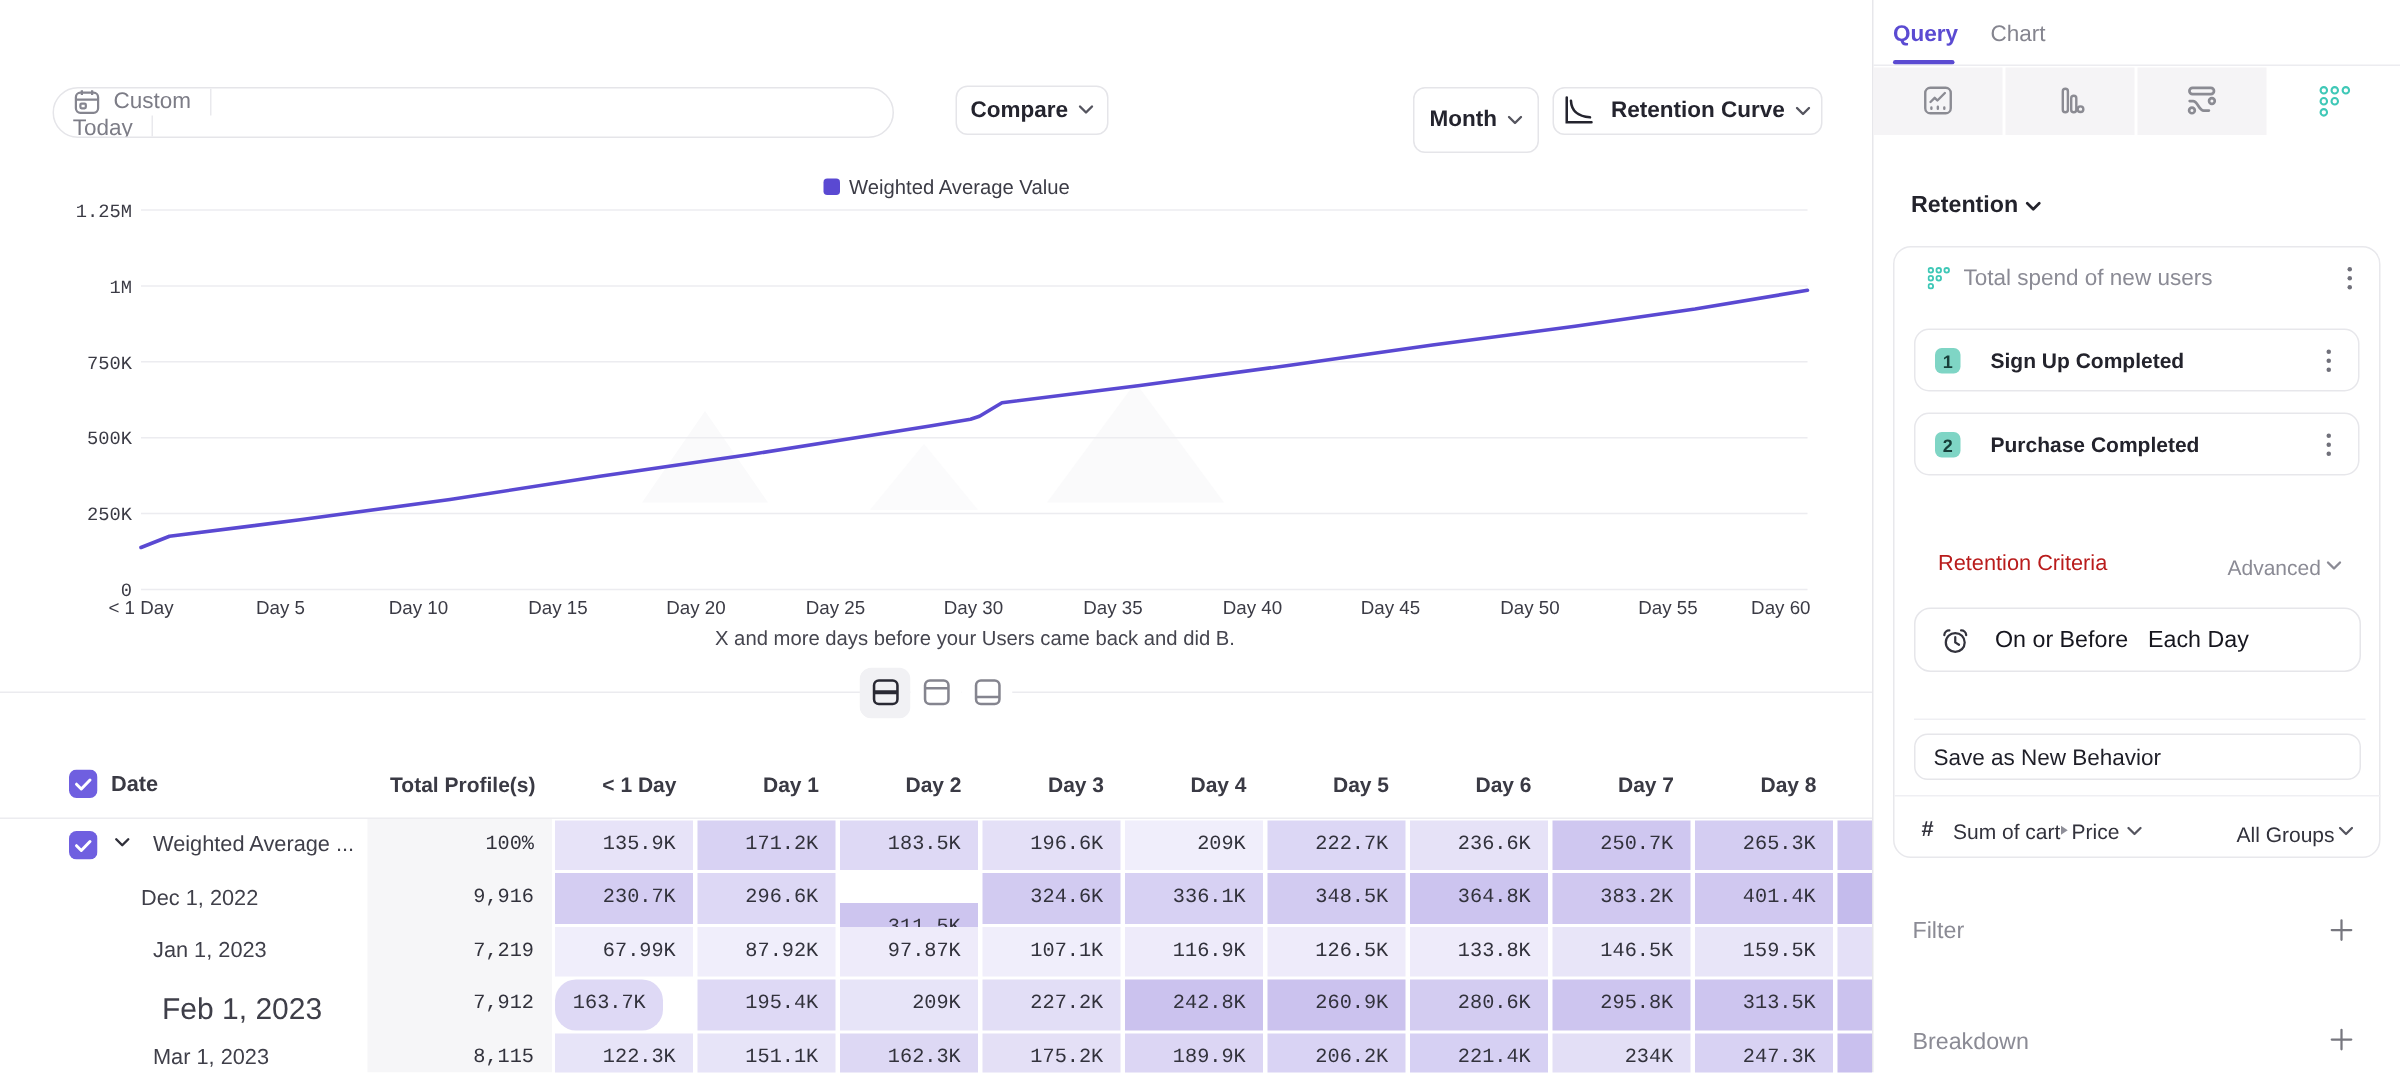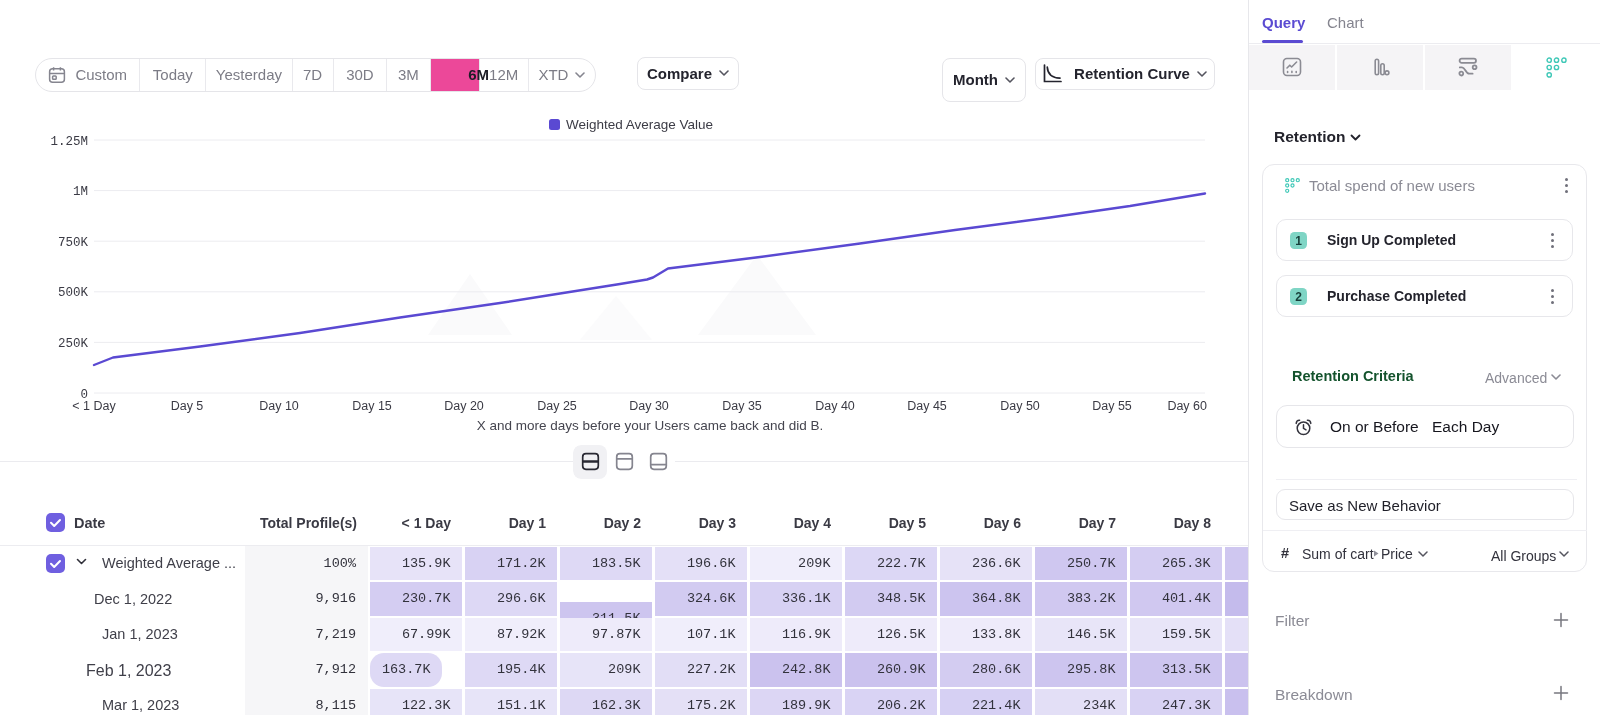--- a/index.html
+++ b/index.html
@@ -10,21 +10,21 @@
  display:flex;align-items:center;justify-content:center;color:#24242e;font-size:15px;font-weight:600;box-sizing:border-box;}
 .seg{display:flex;align-items:center;justify-content:center;color:#7c7c86;font-size:15px;height:100%;box-sizing:border-box;border-right:1px solid #e9e9ed;}
 .cell{position:absolute;box-sizing:border-box;display:flex;align-items:center;justify-content:flex-end;
  font-family:"Liberation Mono",monospace;font-size:13.5px;color:#32323c;padding-right:11px;}
 .hdr{position:absolute;font-size:14px;font-weight:600;color:#3a3a44;}
 .kebab{position:absolute;width:3px;}
 .kebab span{display:block;width:3px;height:3px;border-radius:50%;background:#70707a;margin-bottom:3px;}
 </style></head>
 <body>
 
-<div class="abs" style="left:35px;top:57.5px;width:559px;height:32px;border:1px solid #e5e5e9;border-radius:17px;display:flex;overflow:hidden;background:#fff;">
+<div class="abs" style="left:35px;top:57.5px;width:559px;height:32px;border:1px solid #e5e5e9;border-radius:17px;display:flex;overflow:hidden;background:#fff;flex-direction:column;">
 <div class="seg" style="width:105px;"><svg width="18" height="18" viewBox="0 0 18 18" fill="none" stroke="#85858f" stroke-width="1.5" style="margin-right:9px">
         <rect x="1.6" y="2.8" width="14.8" height="13.4" rx="3"></rect>
         <path d="M5.6 1.2 V4.4 M12.4 1.2 V4.4 M1.6 7.4 H16.4"></path>
         <rect x="4.6" y="10" width="3.6" height="3.2" rx="0.8"></rect>
       </svg>Custom</div>
 <div class="seg" style="width:66px;">Today</div>
 <div class="seg" style="width:87px;">Yesterday</div>
 <div class="seg" style="width:41px;">7D</div>
 <div class="seg" style="width:54px;">30D</div>
 <div class="seg" style="width:43.5px;">3M</div>
@@ -160,21 +160,21 @@
 <div class="cell" style="left:369.5px;top:617.5px;width:92.0px;height:33.5px;background:#f0eefb;">67.99K</div>
 <div class="cell" style="left:464.5px;top:617.5px;width:92.0px;height:33.5px;background:#f0eefb;">87.92K</div>
 <div class="cell" style="left:559.5px;top:617.5px;width:92.0px;height:33.5px;background:#eeebfa;">97.87K</div>
 <div class="cell" style="left:654.5px;top:617.5px;width:92.0px;height:33.5px;background:#f0eefb;">107.1K</div>
 <div class="cell" style="left:749.5px;top:617.5px;width:92.0px;height:33.5px;background:#eeebfa;">116.9K</div>
 <div class="cell" style="left:844.5px;top:617.5px;width:92.0px;height:33.5px;background:#eeebfa;">126.5K</div>
 <div class="cell" style="left:939.5px;top:617.5px;width:92.0px;height:33.5px;background:#eeebfa;">133.8K</div>
 <div class="cell" style="left:1034.5px;top:617.5px;width:92.0px;height:33.5px;background:#e8e5f8;">146.5K</div>
 <div class="cell" style="left:1129.5px;top:617.5px;width:92.0px;height:33.5px;background:#e8e5f8;">159.5K</div>
 <div class="abs" style="left:1224.5px;top:617.5px;width:23.5px;height:33.5px;background:#e4e0f7;"></div>
-<div class="abs" style="left:86px;top:661.8px;font-size:16px;color:#3f3f49;">Feb 1, 2023</div>
+<div class="abs" style="left:108px;top:661.8px;font-size:20px;color:#3f3f49;">Feb 1, 2023</div>
 <div class="cell" style="left:245px;top:652.0px;width:123px;height:35.5px;padding-right:12px;">7,912</div>
 <div class="cell" style="left:369.5px;top:653.0px;width:72px;height:33.5px;background:#ded9f5;border-radius:14px;">163.7K</div>
 <div class="cell" style="left:464.5px;top:653.0px;width:92.0px;height:33.5px;background:#ded9f5;">195.4K</div>
 <div class="cell" style="left:559.5px;top:653.0px;width:92.0px;height:33.5px;background:#e7e4f8;">209K</div>
 <div class="cell" style="left:654.5px;top:653.0px;width:92.0px;height:33.5px;background:#e2def6;">227.2K</div>
 <div class="cell" style="left:749.5px;top:653.0px;width:92.0px;height:33.5px;background:#cbc2ee;">242.8K</div>
 <div class="cell" style="left:844.5px;top:653.0px;width:92.0px;height:33.5px;background:#cbc2ee;">260.9K</div>
 <div class="cell" style="left:939.5px;top:653.0px;width:92.0px;height:33.5px;background:#d3ccf1;">280.6K</div>
 <div class="cell" style="left:1034.5px;top:653.0px;width:92.0px;height:33.5px;background:#cdc5ef;">295.8K</div>
 <div class="cell" style="left:1129.5px;top:653.0px;width:92.0px;height:33.5px;background:#cdc5ef;">313.5K</div>
@@ -260,21 +260,21 @@
     <span></span>
   </div>
 <div class="abs" style="left:1276px;top:275px;width:297px;height:42px;border:1px solid #e7e7eb;border-radius:10px;box-sizing:border-box;background:#fff;"></div>
 <div class="abs" style="left:1290px;top:288px;width:17px;height:17px;border-radius:4.5px;background:#7fd5c5;display:flex;align-items:center;justify-content:center;font-size:12px;font-weight:700;color:#173f3a;">2</div>
 <div class="abs" style="left:1327px;top:288px;font-size:14px;font-weight:600;color:#23232c;">Purchase Completed</div>
 <div class="kebab" style="left:1551px;top:289px;">
     <span></span>
     <span></span>
     <span></span>
   </div>
-<div class="abs" style="left:1292px;top:368px;font-size:14.5px;font-weight:700;color:#14532d;">Retention Criteria</div>
+<div class="abs" style="left:1292px;top:368px;font-size:14.5px;font-weight:400;color:#b91c1c;">Retention Criteria</div>
 <div class="abs" style="left:1485px;top:369.5px;font-size:14px;color:#8b8b95;">Advanced</div>
 <div class="abs" style="left:1551px;top:374px;">
     <svg width="10" height="6" viewBox="0 0 10 6" fill="none" stroke="#8b8b95" stroke-width="1.6" stroke-linecap="round" stroke-linejoin="round">
       <path d="M1 1 L5 5 L9 1"></path>
     </svg>
   </div>
 <div class="abs" style="left:1276px;top:405px;width:298px;height:43px;border:1px solid #e6e6ea;border-radius:11px;box-sizing:border-box;"></div>
 <div class="abs" style="left:1294px;top:417.5px;">
     <svg width="19" height="19" viewBox="0 0 19 19" fill="none" stroke="#33333d" stroke-width="1.5" stroke-linecap="round">
       <circle cx="9.5" cy="10.3" r="6.3"></circle>

